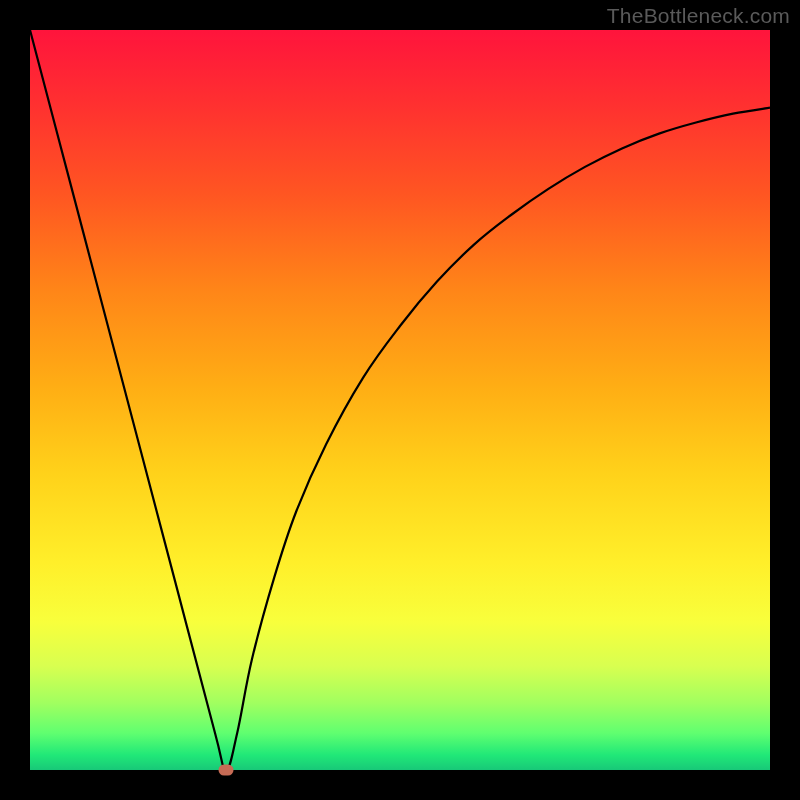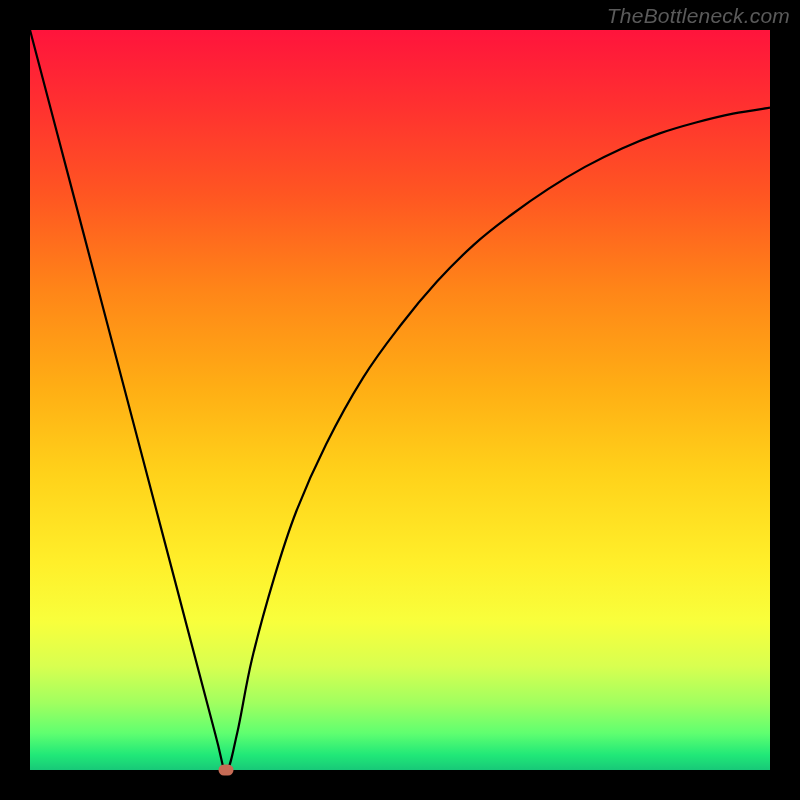--- a/index.html
+++ b/index.html
@@ -28,21 +28,20 @@
     );
   }
   .watermark {
     position: absolute;
     top: 4px;
     right: 10px;
     font-family: Arial, Helvetica, sans-serif;
     font-size: 21px;
     color: #5a5a5a;
     letter-spacing: 0.2px;
-    font-style: italic;
   }
   .curve {
     position: absolute;
     left: 0;
     top: 0;
     width: 740px;
     height: 740px;
   }
   .marker {
     position: absolute;

